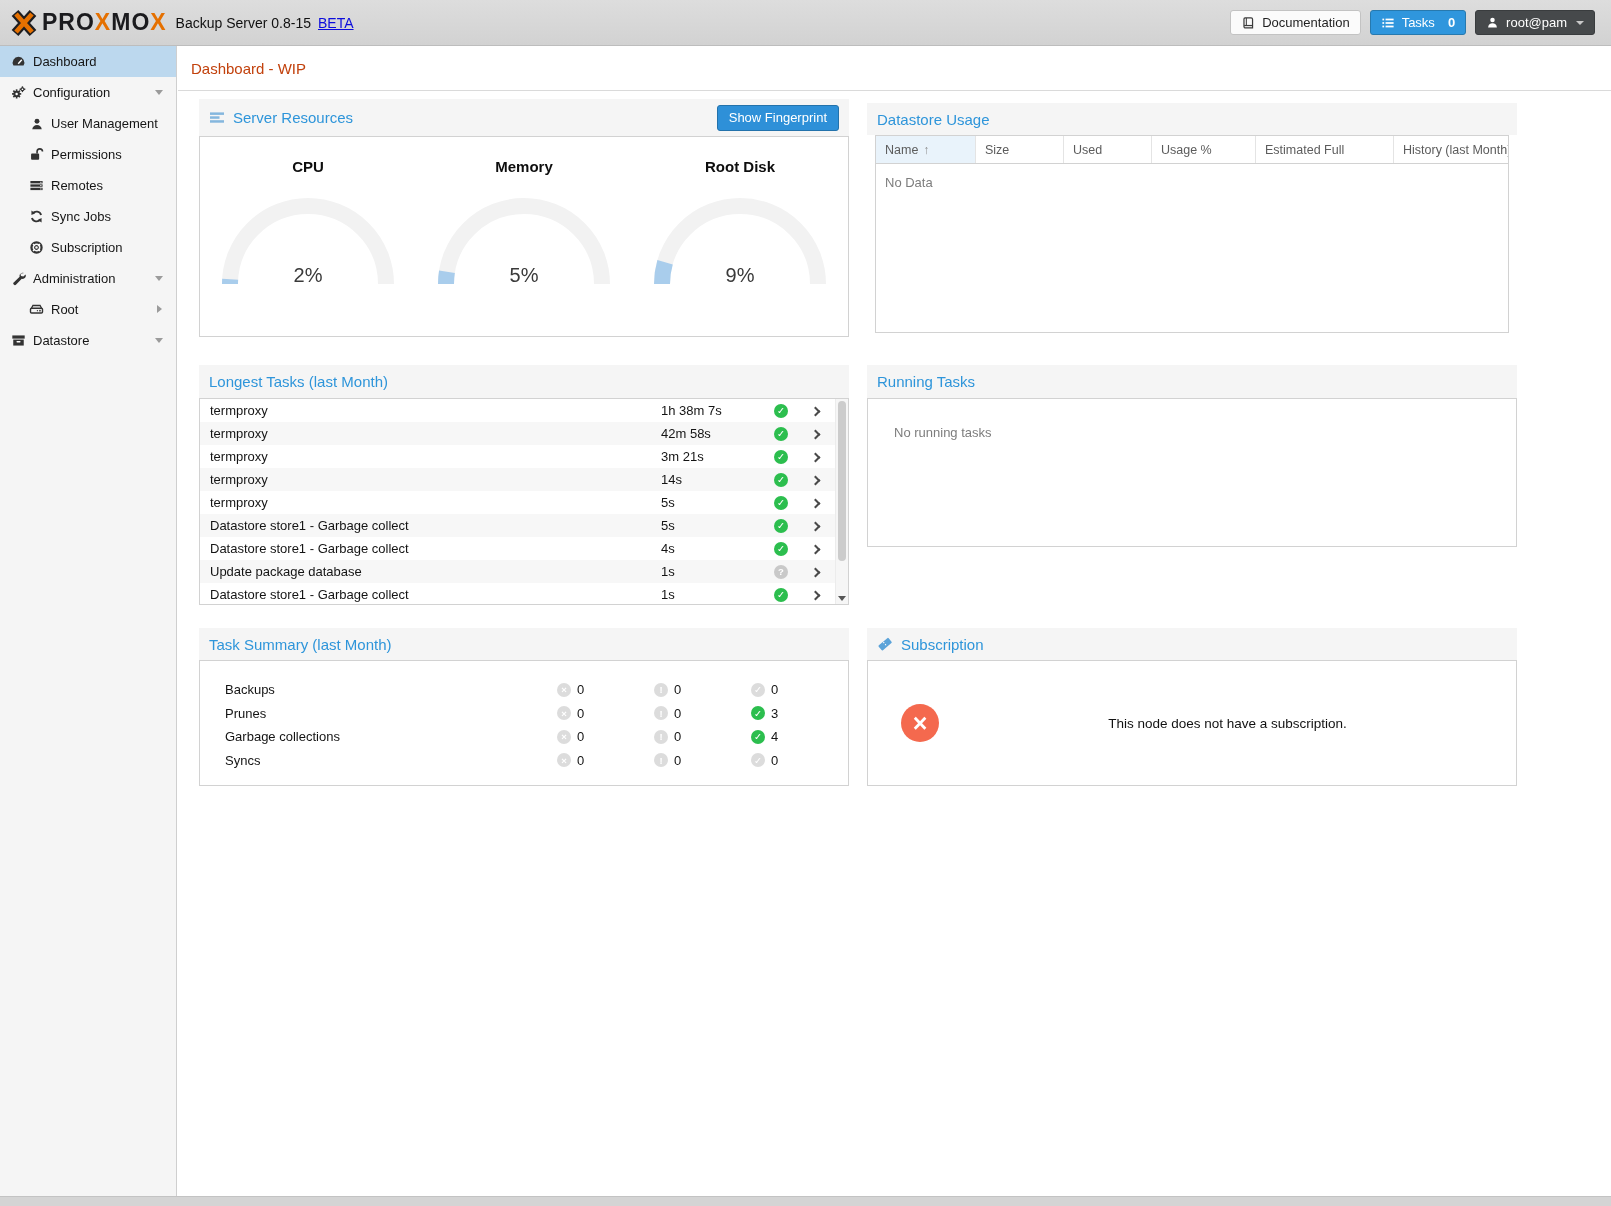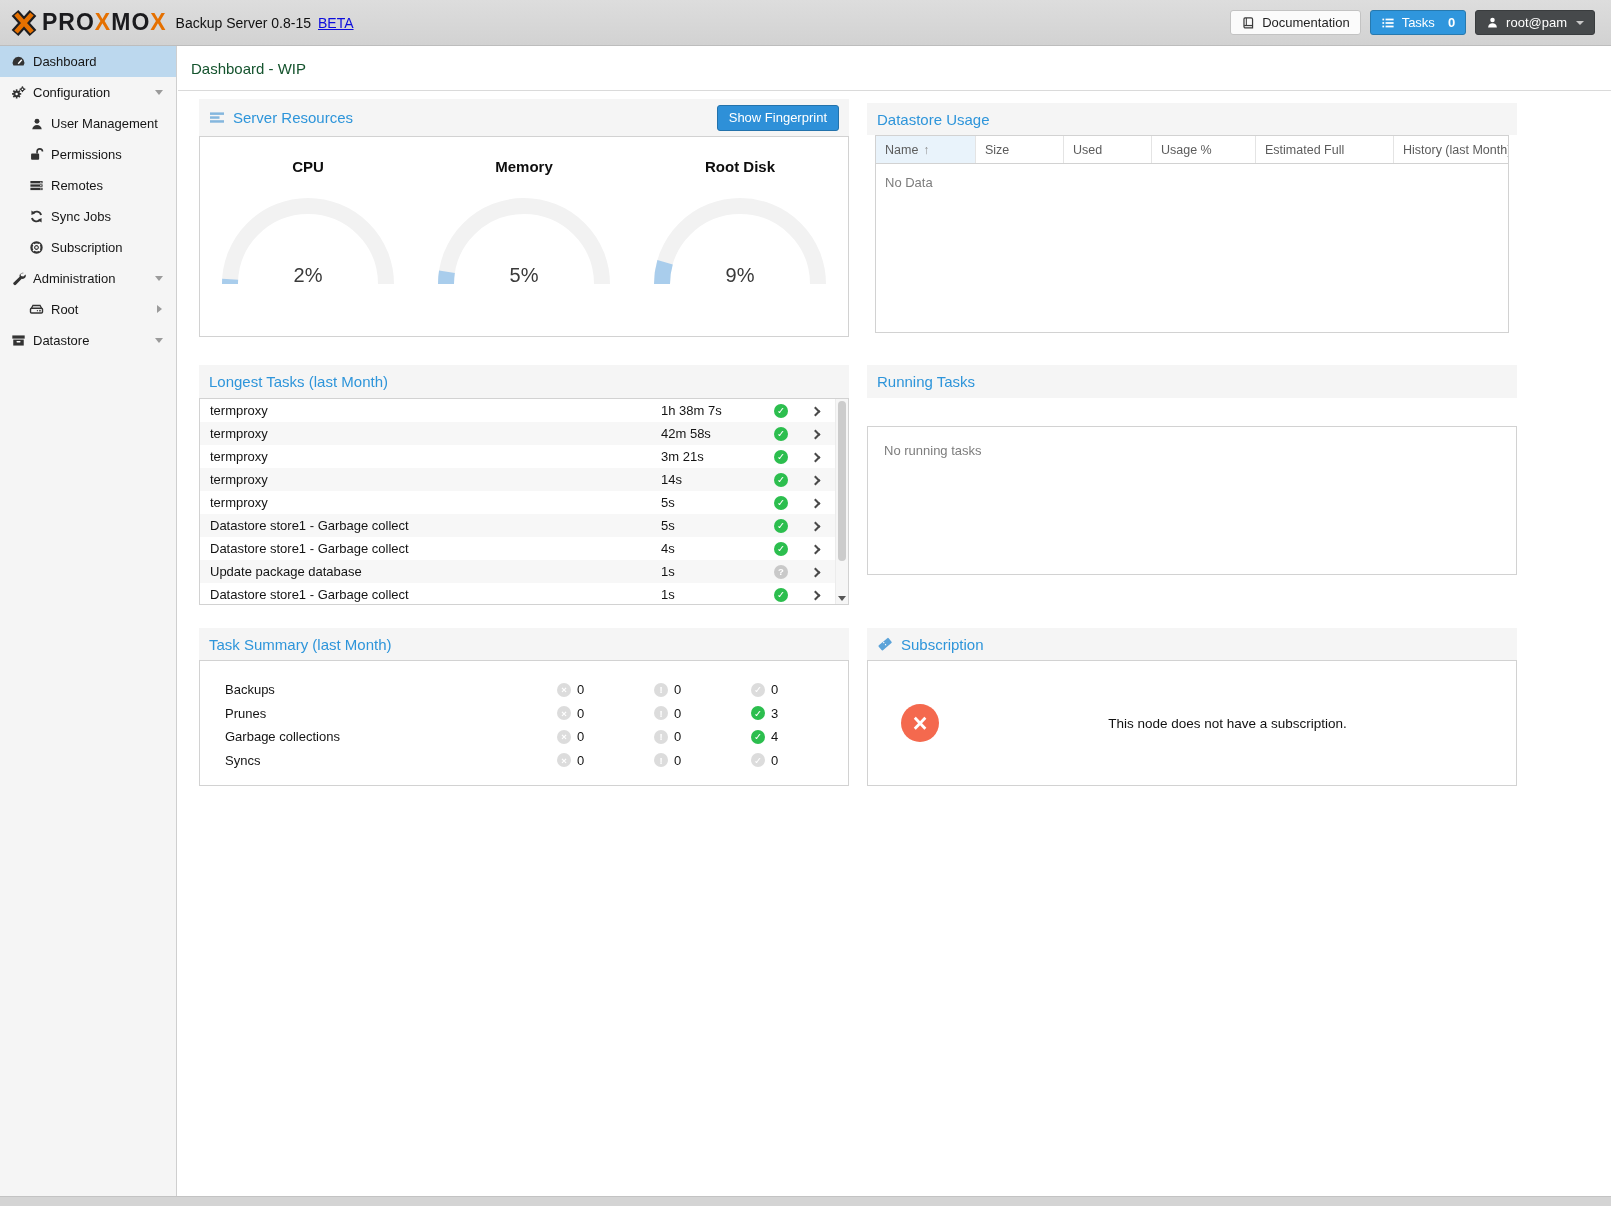--- a/index.html
+++ b/index.html
@@ -30,21 +30,21 @@
   .sidebar { position:absolute; top:46px; left:0; width:177px; bottom:10px; background:#f5f5f5; border-right:1px solid #cfcfcf; }
   .side-item { height:31px; display:flex; align-items:center; font-size:13px; color:#151515; cursor:pointer; position:relative; padding-left:10px; }
   .side-item.indent { padding-left:28px; }
   .side-item.selected { background:#bcd8ee; }
   .s-icon { width:17px; height:16px; margin-right:6px; display:inline-flex; align-items:center; justify-content:center; flex:0 0 auto; }
   .side-caret-down { position:absolute; right:13px; top:13px; width:0; height:0; border-left:4.5px solid transparent; border-right:4.5px solid transparent; border-top:5px solid #9b9b9b; }
   .side-caret-right { position:absolute; right:14px; top:11px; width:0; height:0; border-top:4.5px solid transparent; border-bottom:4.5px solid transparent; border-left:5px solid #9b9b9b; }
 
   
   .content { position:absolute; left:178px; top:46px; right:0; bottom:10px; background:#fff; }
-  .page-title { height:45px; border-bottom:1px solid #dadada; display:flex; align-items:center; padding-left:13px; font-size:15px; color:#14532d; }
+  .page-title { height:45px; border-bottom:1px solid #dadada; display:flex; align-items:center; padding-left:13px; font-size:15px; color:#c2410c; }
   .panels { position:absolute; top:45px; left:0; right:0; bottom:0; }
 
   .panel { position:absolute; width:650px; }
   .panel-header { height:32px; background:#f5f5f5; display:flex; align-items:center; padding:0 10px; font-size:15px; color:#2e95da; }
   .p-icon { margin-right:8px; display:inline-flex; }
   .panel-body { background:#fff; border:1px solid #d2d2d2; }
 
   
   #p-resources { left:21px; top:8px; height:238px; }
   #p-resources .panel-header { height:37px; }
@@ -80,21 +80,21 @@
   .vscroll .down { position:absolute; bottom:3px; left:2px; width:0; height:0; border-left:4.5px solid transparent; border-right:4.5px solid transparent; border-top:5px solid #565656; }
 
   
   .ico { width:14px; height:14px; border-radius:50%; color:#fff; font-size:9.5px; font-weight:bold; display:inline-flex; align-items:center; justify-content:center; line-height:1; flex:0 0 auto; }
   .ico.ok { background:#2cbe4e; }
   .ico.unknown { background:#c9c9c9; }
   .ico.gray { background:#dcdcdc; }
 
   
   #p-running { left:689px; top:274px; height:240px; }
-  .running-body { border:1px solid #d2d2d2; height:149px; padding:16px; font-size:13px; color:#7d7d7d; background:#fff;margin-top:28px; }
+  .running-body { border:1px solid #d2d2d2; height:149px; padding:26px; font-size:13px; color:#7d7d7d; background:#fff; }
 
   
   #p-summary { left:21px; top:537px; height:158px; }
   .summary-body { border:1px solid #d2d2d2; height:126px; padding-top:17px; background:#fff; }
   .sum-row { height:23.5px; display:flex; align-items:center; font-size:13px; color:#141414; }
   .sum-label { flex:1; padding-left:25px; }
   .sum-cell { width:97px; display:flex; align-items:center; gap:6px; }
 
   
   #p-subscription { left:689px; top:537px; height:158px; }

